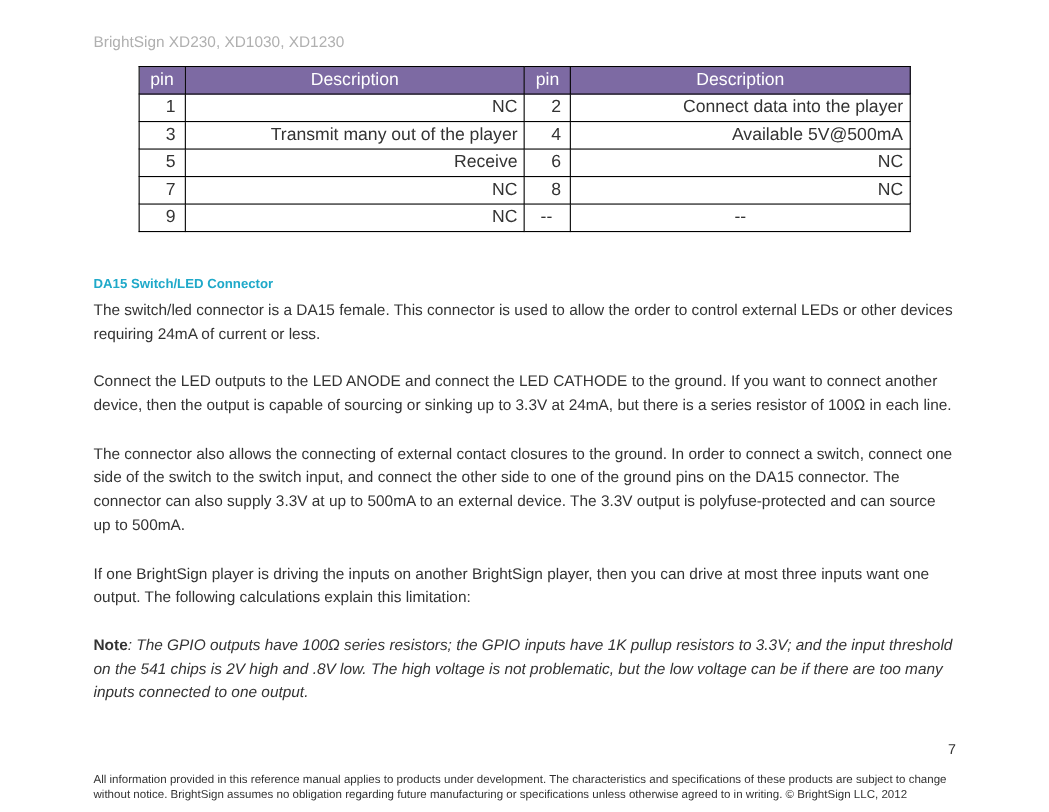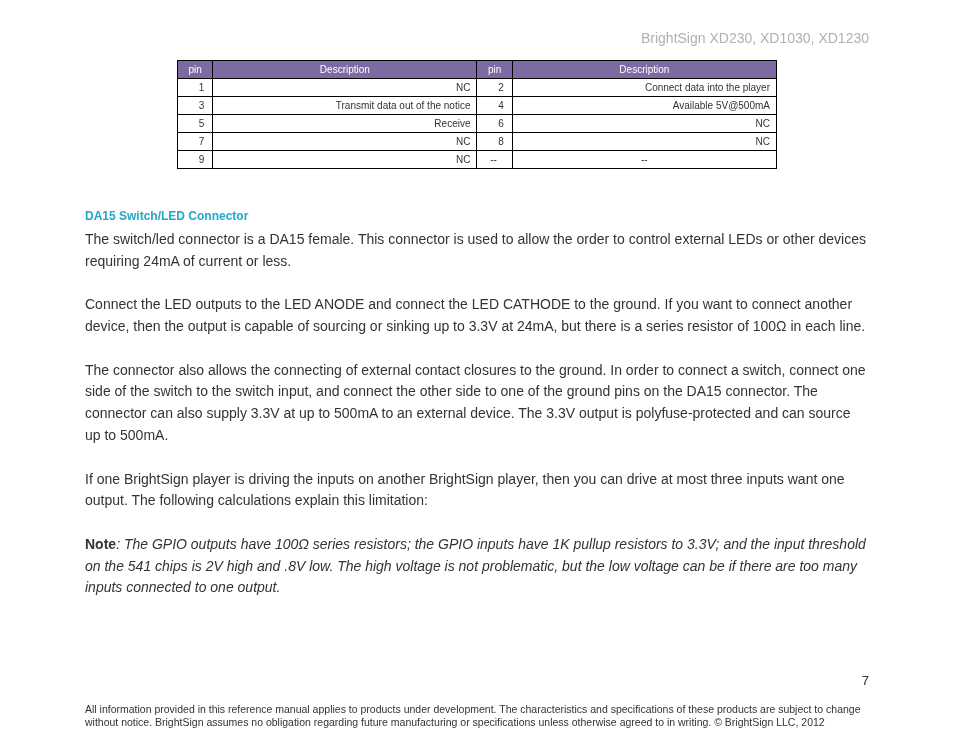--- a/index.html
+++ b/index.html
@@ -7,30 +7,30 @@
     width: 954px;
     height: 738px;
     background: #fff;
     font-family: Arial, Helvetica, sans-serif;
     font-size: 14px;
     color: #333;
     position: relative;
     padding: 30px 85px 0 85px;
   }
   .header-right {
-    text-align: right;
+    text-align: left;
     color: #b0b0b0;
     font-size: 14px;
     margin-bottom: 14px;
   }
   table.pin-table {
     border-collapse: collapse;
     margin: 0 auto 40px auto;
-    width: 600px;
-    font-size: 10px;
+    width: 702px;
+    font-size: 16px;
   }
   table.pin-table th {
     background: #7d6aa3;
     color: #fff;
     font-weight: normal;
     border: 1px solid #000;
     padding: 3px 6px;
     text-align: center;
   }
   table.pin-table td {
@@ -88,21 +88,21 @@
   </thead>
   <tbody>
     <tr>
       <td class="pin-col">1</td>
       <td class="desc-col">NC</td>
       <td class="pin-col">2</td>
       <td class="desc-col">Connect data into the player</td>
     </tr>
     <tr>
       <td class="pin-col">3</td>
-      <td class="desc-col">Transmit data out of the notice</td>
+      <td class="desc-col">Transmit many out of the player</td>
       <td class="pin-col">4</td>
       <td class="desc-col">Available 5V@500mA</td>
     </tr>
     <tr>
       <td class="pin-col">5</td>
       <td class="desc-col">Receive</td>
       <td class="pin-col">6</td>
       <td class="desc-col">NC</td>
     </tr>
     <tr>

